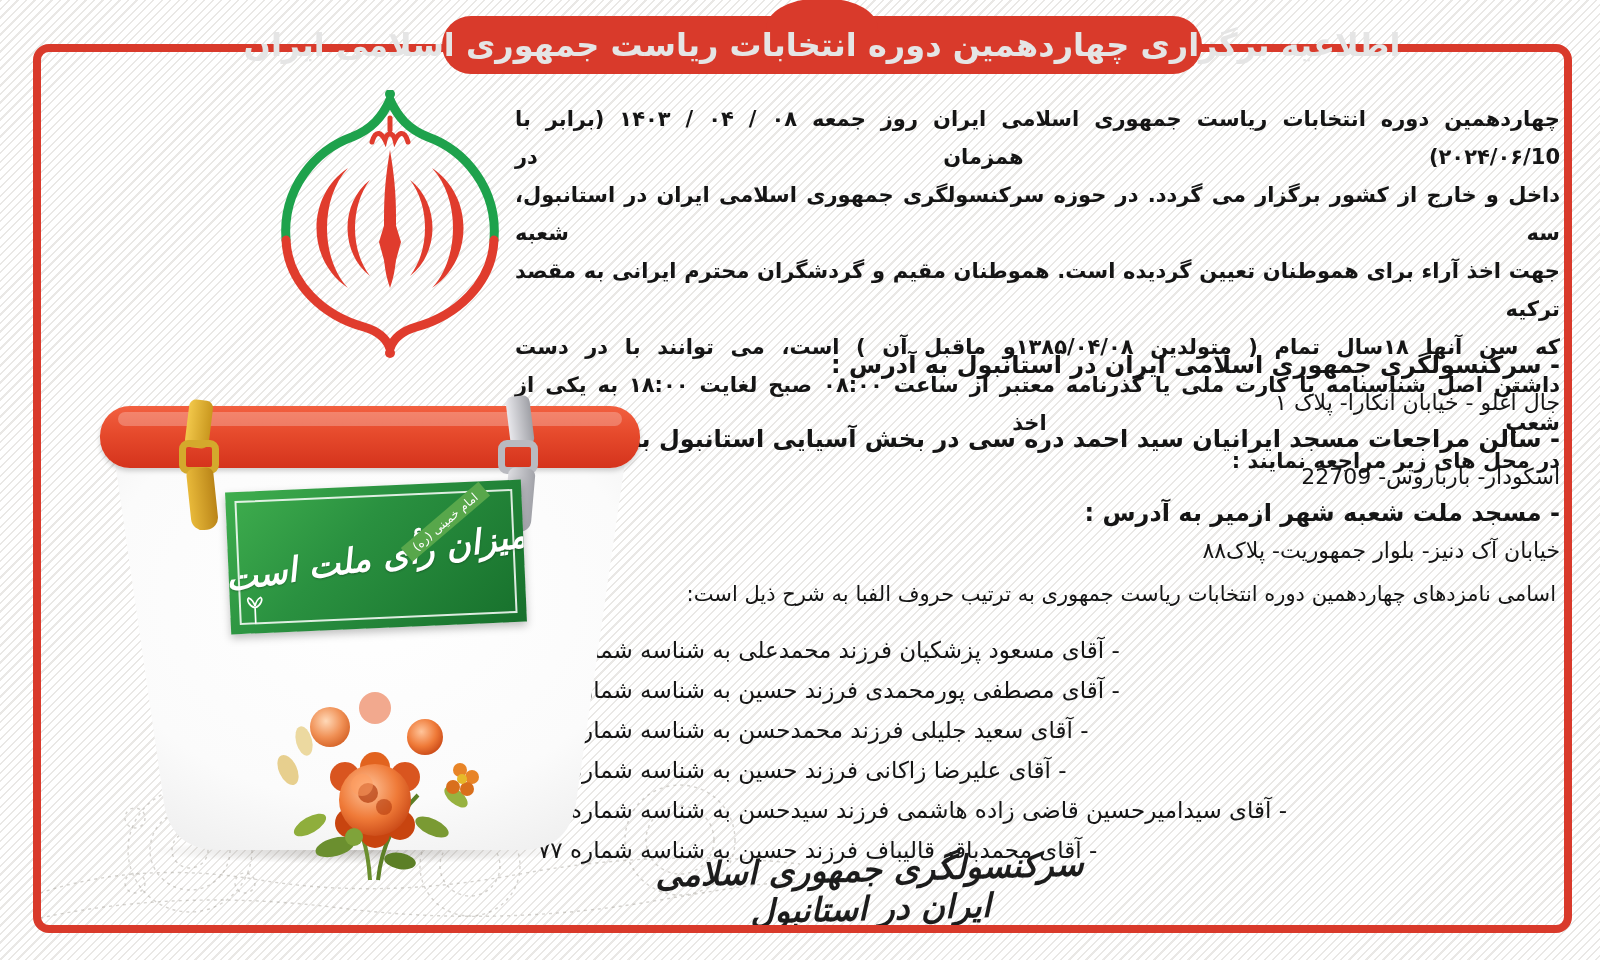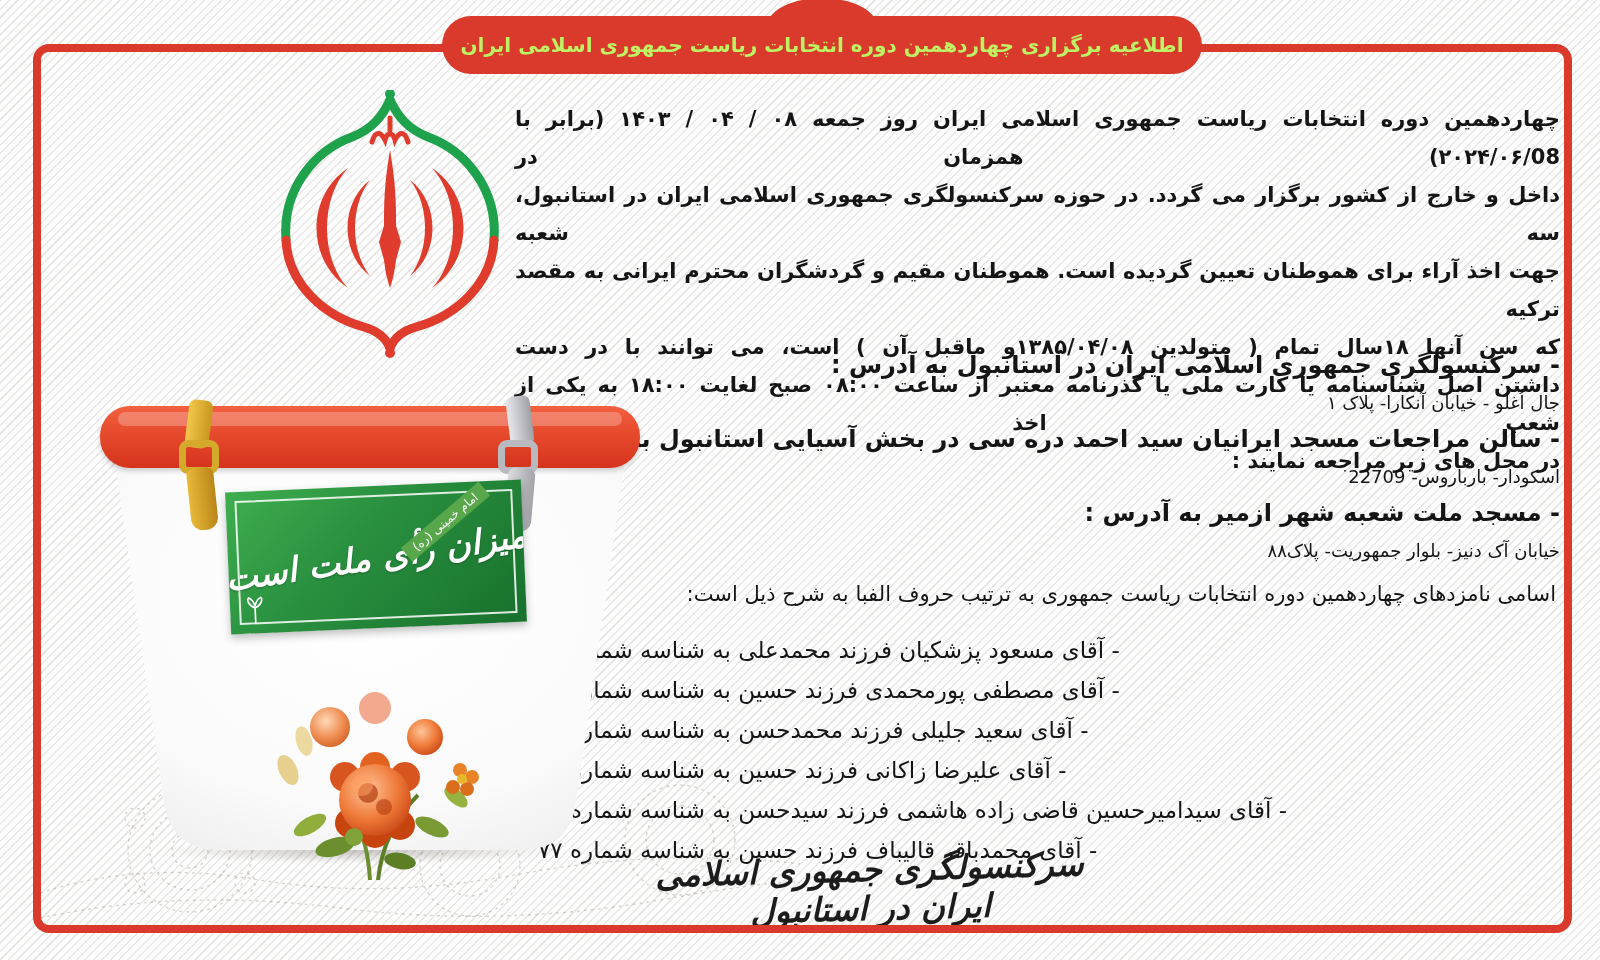--- a/index.html
+++ b/index.html
@@ -21,34 +21,34 @@
     position:absolute; left:442px; top:16px; width:760px; height:58px;
     background:#d93a2b; border-radius:30px; z-index:8;
     display:flex; align-items:center; justify-content:center;
   }
   .banner::before{
     content:""; position:absolute; top:-17px; left:50%; transform:translateX(-50%);
     width:112px; height:30px; background:#d93a2b;
     border-radius:56px 56px 0 0 / 34px 34px 0 0;
   }
   .banner .banner-text{
-    color:#bef264; font-weight:bold; font-size:20px; white-space:nowrap; letter-spacing:-.2px;
+    color:#e5e5e5; font-weight:bold; font-size:32px; white-space:nowrap; letter-spacing:-.2px;
   }
   
   .emblem{ position:absolute; left:266px; top:90px; width:248px; height:268px; z-index:2; }
   
   .intro{
     position:absolute; right:40px; top:100px; width:1045px; z-index:2;
     font-size:21px; font-weight:bold; line-height:38px;
   }
   .pline{ text-align:justify; text-align-last:justify; }
   .pline.last{ text-align-last:right; }
   .locations{ position:absolute; right:40px; top:347px; width:1060px; z-index:2; text-align:right; }
   .loc-title{ font-size:24px; font-weight:bold; line-height:37px; }
-  .loc-addr{ font-size:18px; font-weight:normal; line-height:37px; }
+  .loc-addr{ font-size:22px; font-weight:normal; line-height:37px; }
   .cand-intro{
     position:absolute; right:44px; top:582px; width:1060px; z-index:2;
     font-size:21px; text-align:right;
   }
   .candidates{ position:absolute; right:62px; top:630px; width:1000px; z-index:2; text-align:left; }
   .cand-row{ font-size:23px; line-height:40px; }
   .signature{
     position:absolute; left:630px; top:850px; width:480px; z-index:2;
     text-align:center; font-family:"DejaVu Serif", serif; font-style:italic; font-weight:bold;
     font-size:33px; transform:rotate(-1.5deg); color:#1c1c1c;
@@ -128,21 +128,21 @@
     <path d="M166,78 C208,106 208,170 166,198 C194,168 194,108 166,78 Z"></path>
     <path d="M144,90 C174,113 174,163 144,186 C164,160 164,116 144,90 Z"></path>
     <path d="M124,60 C120,84 118,102 118,128 L118,162 C118,176 120,186 124,198 C128,186 130,176 130,162 L130,128 C130,102 128,84 124,60 Z"></path>
     <path d="M124,116 L135,152 L124,192 L113,152 Z"></path>
     <path d="M106,52 C110,38 116,44 119,50 C121,42 127,42 129,50 C132,44 138,38 142,52" fill="none" stroke="#e03c2d" stroke-width="5" stroke-linecap="round"></path>
     <path d="M124,28 L124,40" fill="none" stroke="#e03c2d" stroke-width="5" stroke-linecap="round"></path>
   </g>
 </svg>
 
 <div class="intro">
-  <div class="pline">چهاردهمین دوره انتخابات ریاست جمهوری اسلامی ایران روز جمعه ۰۸ / ۰۴ / ۱۴۰۳ (برابر با ۲۰۲۴/۰۶/08) همزمان در</div>
+  <div class="pline">چهاردهمین دوره انتخابات ریاست جمهوری اسلامی ایران روز جمعه ۰۸ / ۰۴ / ۱۴۰۳ (برابر با ۲۰۲۴/۰۶/10) همزمان در</div>
   <div class="pline">داخل و خارج از کشور برگزار می گردد. در حوزه سرکنسولگری جمهوری اسلامی ایران در استانبول، سه شعبه</div>
   <div class="pline">جهت اخذ آراء برای هموطنان تعیین گردیده است. هموطنان مقیم و گردشگران محترم ایرانی به مقصد ترکیه</div>
   <div class="pline">که سن آنها ۱۸سال تمام ( متولدین ۱۳۸۵/۰۴/۰۸و ماقبل آن ) است، می توانند با در دست</div>
   <div class="pline">داشتن اصل شناسنامه یا کارت ملی یا گذرنامه معتبر از ساعت ۰۸:۰۰ صبح لغایت ۱۸:۰۰ به یکی از شعب اخذ رای</div>
   <div class="pline last">در محل های زیر مراجعه نمایند :</div>
 </div>
 
 <div class="locations">
   <div class="loc-title">- سرکنسولگری جمهوری اسلامی ایران در استانبول به آدرس :</div>
   <div class="loc-addr">جال اُغلو - خیابان آنکارا- پلاک ۱</div>

